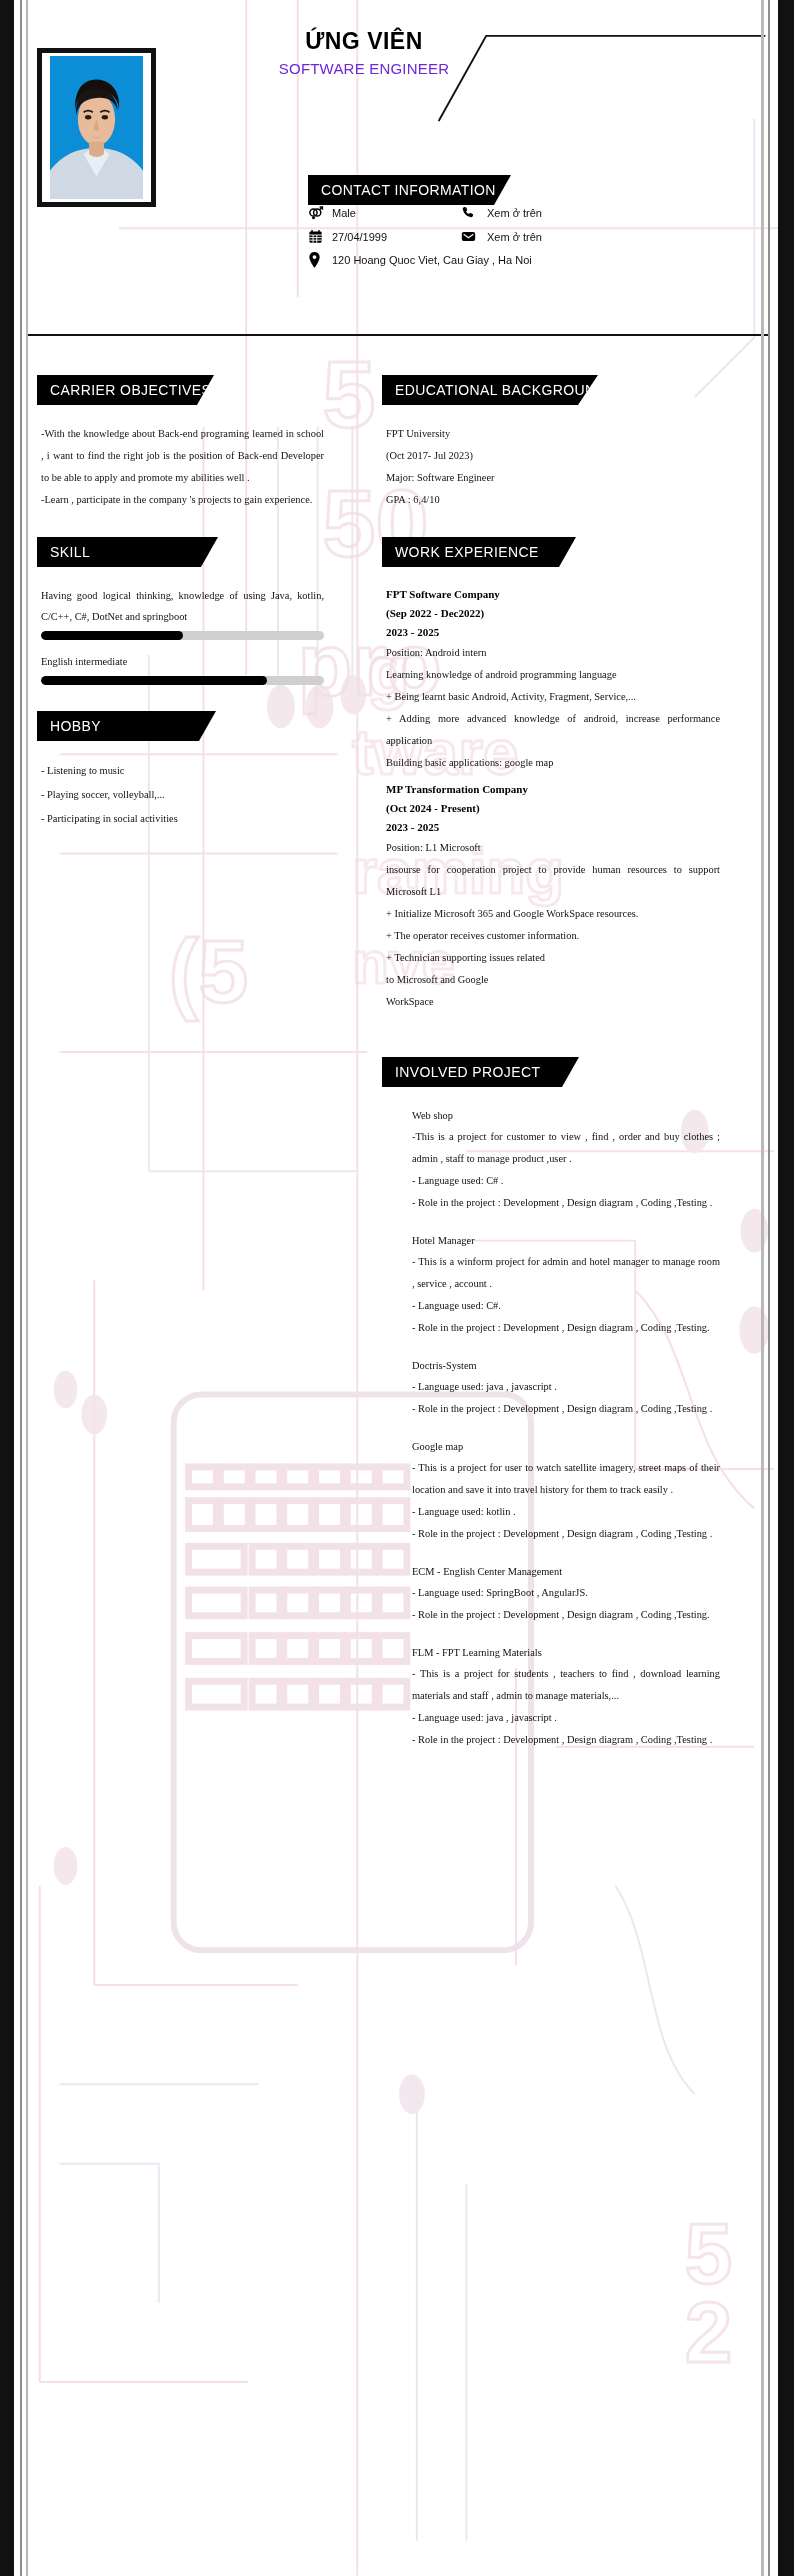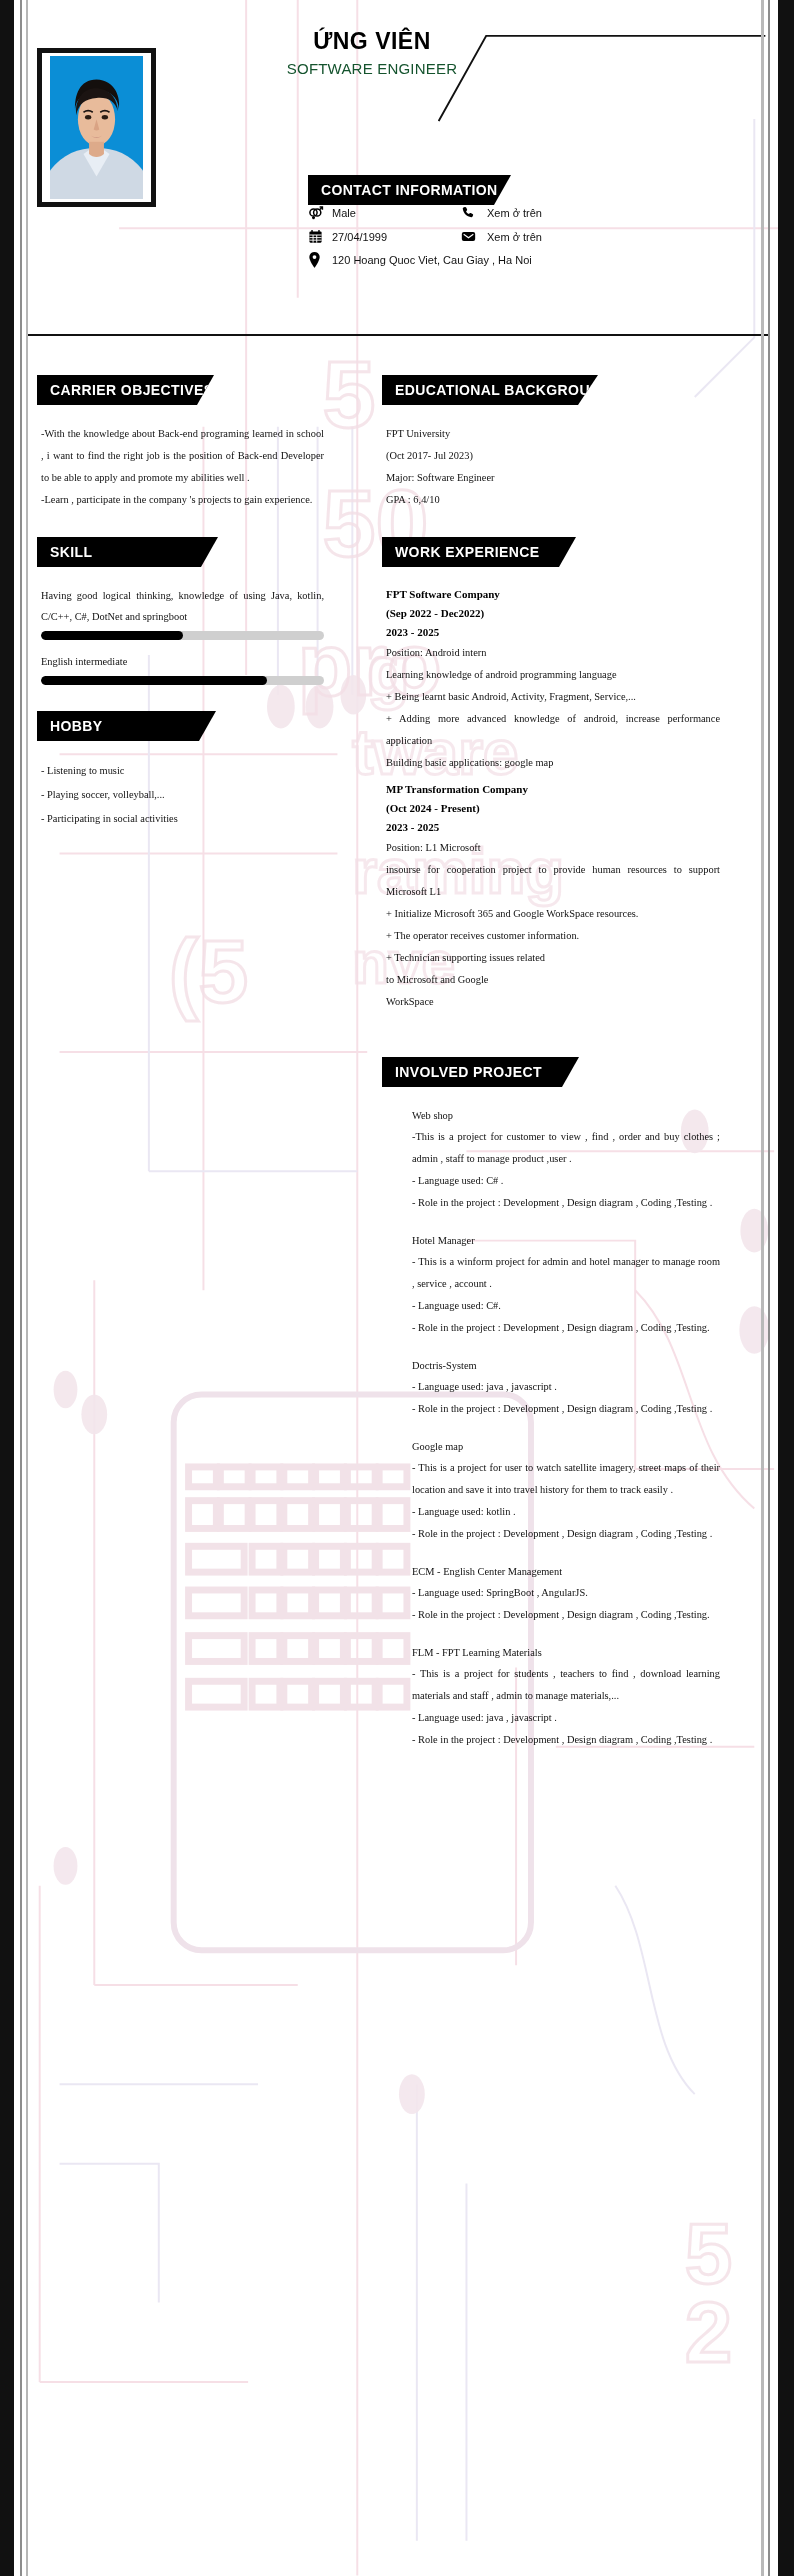--- a/index.html
+++ b/index.html
@@ -35,29 +35,29 @@
   .content { position:absolute; inset:0; z-index:10; }
 
   
   .header { position:absolute; left:0; top:0; width:100%; height:338px; }
   .photo-frame {
     position:absolute; left:37px; top:48px;
     width:119px; height:159px;
     border:5px solid #111; background:#fff; padding:3px 8px;
   }
   .photo-inner { width:100%; height:100%; position:relative; overflow:hidden; background:#0b8ed6; }
-  .name-block { position:absolute; left:208px; top:28px; width:328px; text-align:center; }
+  .name-block { position:absolute; left:200px; top:28px; width:328px; text-align:center; }
   .cand-name { font-size:23px; font-weight:bold; letter-spacing:0.5px; color:#000; }
-  .cand-role { font-size:15px; color:#14532d; margin-top:5px; letter-spacing:0.2px; }
+  .cand-role { font-size:15px; color:#6d28d9; margin-top:5px; letter-spacing:0.2px; }
 
   
   .ribbon {
     position:relative; display:block; background:#000; color:#fff;
     height:30px; line-height:30px;
-    font-size:14px; font-weight:bold; letter-spacing:0.4px;
+    font-size:14px; font-weight:normal; letter-spacing:0.4px;
     padding-left:13px; white-space:nowrap;
     clip-path: polygon(0 0, 100% 0, calc(100% - 17px) 100%, 0 100%);
   }
   .ribbon.wide  { clip-path: polygon(0 0, 100% 0, calc(100% - 20px) 100%, 0 100%); }
 
   
   .contact-wrap { position:absolute; left:308px; top:175px; width:417px; }
   .contact-ribbon { width:203px; }
   .contact-grid {
     display:grid; grid-template-columns:24px 129px 26px auto;

